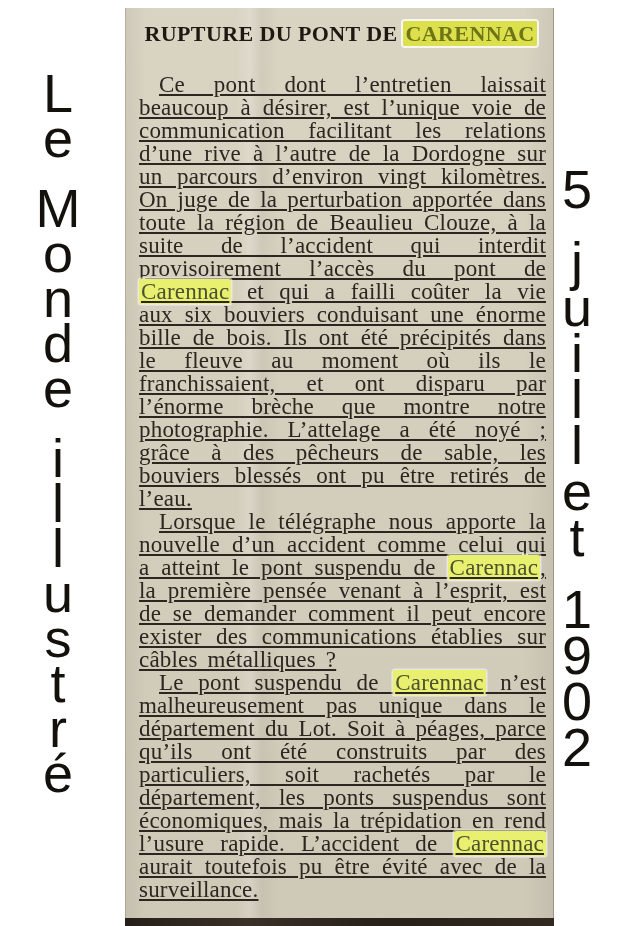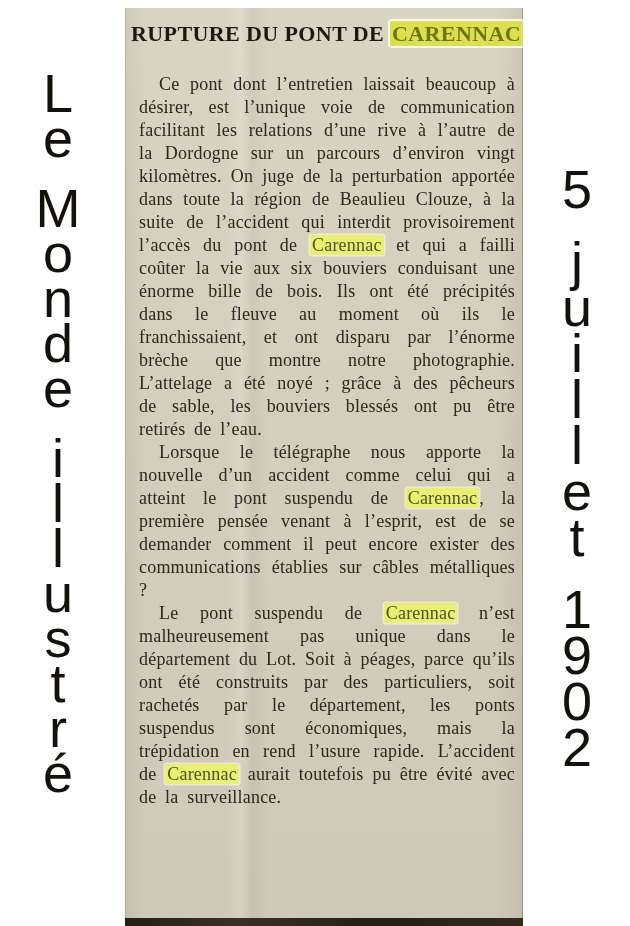--- a/index.html
+++ b/index.html
@@ -14,44 +14,44 @@
   }
   html,body{margin:0;padding:0;}
   body{
     width:630px;height:926px;position:relative;overflow:hidden;
     background:#ffffff;
     font-family:"Liberation Serif", serif;
   }
 
   
   .clipping{
-    position:absolute;left:125px;top:8px;width:398px;height:918px;
+    position:absolute;left:125px;top:8px;width:429px;height:918px;
     background:
       linear-gradient(90deg, rgba(0,0,0,.05), rgba(0,0,0,0) 5%,
         rgba(0,0,0,0) 26%, rgba(255,255,255,.16) 29%, rgba(0,0,0,.04) 32%,
         rgba(0,0,0,0) 36%, rgba(0,0,0,0) 93%, rgba(0,0,0,.06)),
       linear-gradient(180deg, rgba(255,255,255,.06), rgba(0,0,0,.02) 55%, rgba(0,0,0,.04)),
       var(--paper);
     overflow:hidden;
     box-shadow:inset -1px 0 0 rgba(110,100,80,.45), inset 1px 0 0 rgba(110,100,80,.25);
   }
   .article-title{
     margin:13px 4px 0 6px;
     font-size:22px;line-height:25px;font-weight:bold;
     letter-spacing:.4px;
     color:var(--title-ink);
     text-align:center;
     white-space:nowrap;
   }
   .article-body{
     margin:27px 8px 0 14px;
-    font-size:18px;line-height:23px;
+    font-size:23px;line-height:23px;
     color:var(--ink);
     text-align:justify;
-    word-spacing:4px;letter-spacing:.2px;
+    word-spacing:4px;letter-spacing:.2px;text-decoration:underline;
   }
   .article-body p{margin:0;text-indent:20px;}
   .hl{
     background:var(--hl-bg);color:var(--hl-ink);
     border-radius:2px;padding:0 2px;
     box-shadow:0 0 0 1.5px rgba(255,255,255,.55);
   }
   .article-title .hl{
     background:var(--hl-title-bg);color:var(--hl-title-ink);
     box-shadow:0 0 0 2px rgba(255,255,255,.8);

